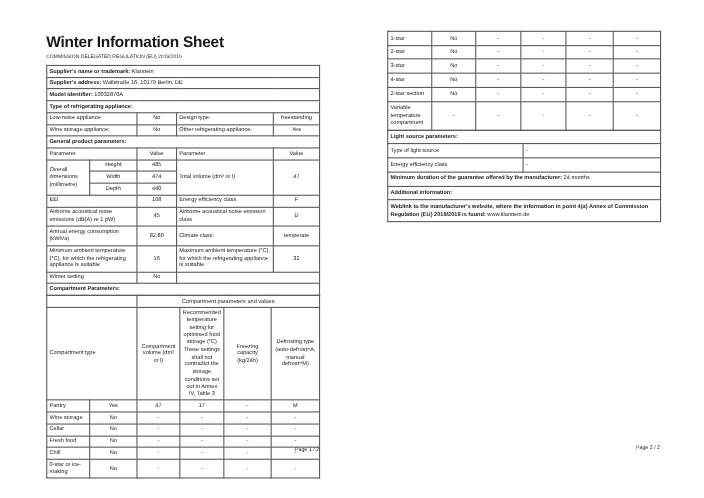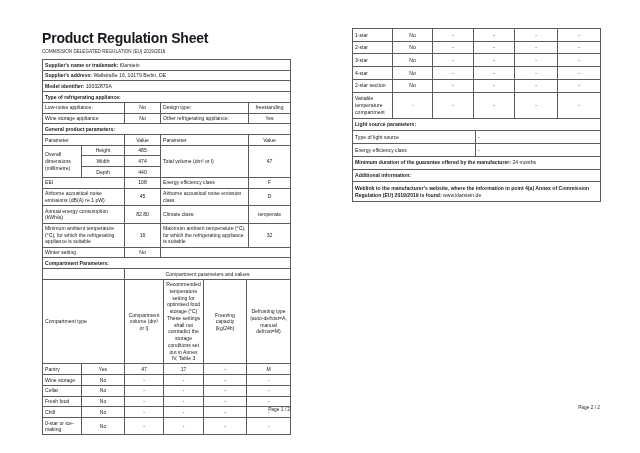--- a/index.html
+++ b/index.html
@@ -26,21 +26,21 @@
   .footer{position:absolute;font-size:4.8px;color:#2b2b2b;width:248px;text-align:right;}
   .f1{left:42px;top:407px;}
   .f2{left:352px;top:405px;}
 </style>
 </head>
 <body>
 
 <div class="canvas">
 
   <div class="page p1">
-    <h1 class="title">Product Regulation Sheet</h1>
+    <h1 class="title">Winter Information Sheet</h1>
     <p class="reg">COMMISSION DELEGATED REGULATION (EU) 2019/2016</p>
 
     <table>
       <colgroup>
           <col style="width:39px">
           <col style="width:43px">
           <col style="width:36px">
           <col style="width:88px">
           <col style="width:42px">
         </colgroup>

